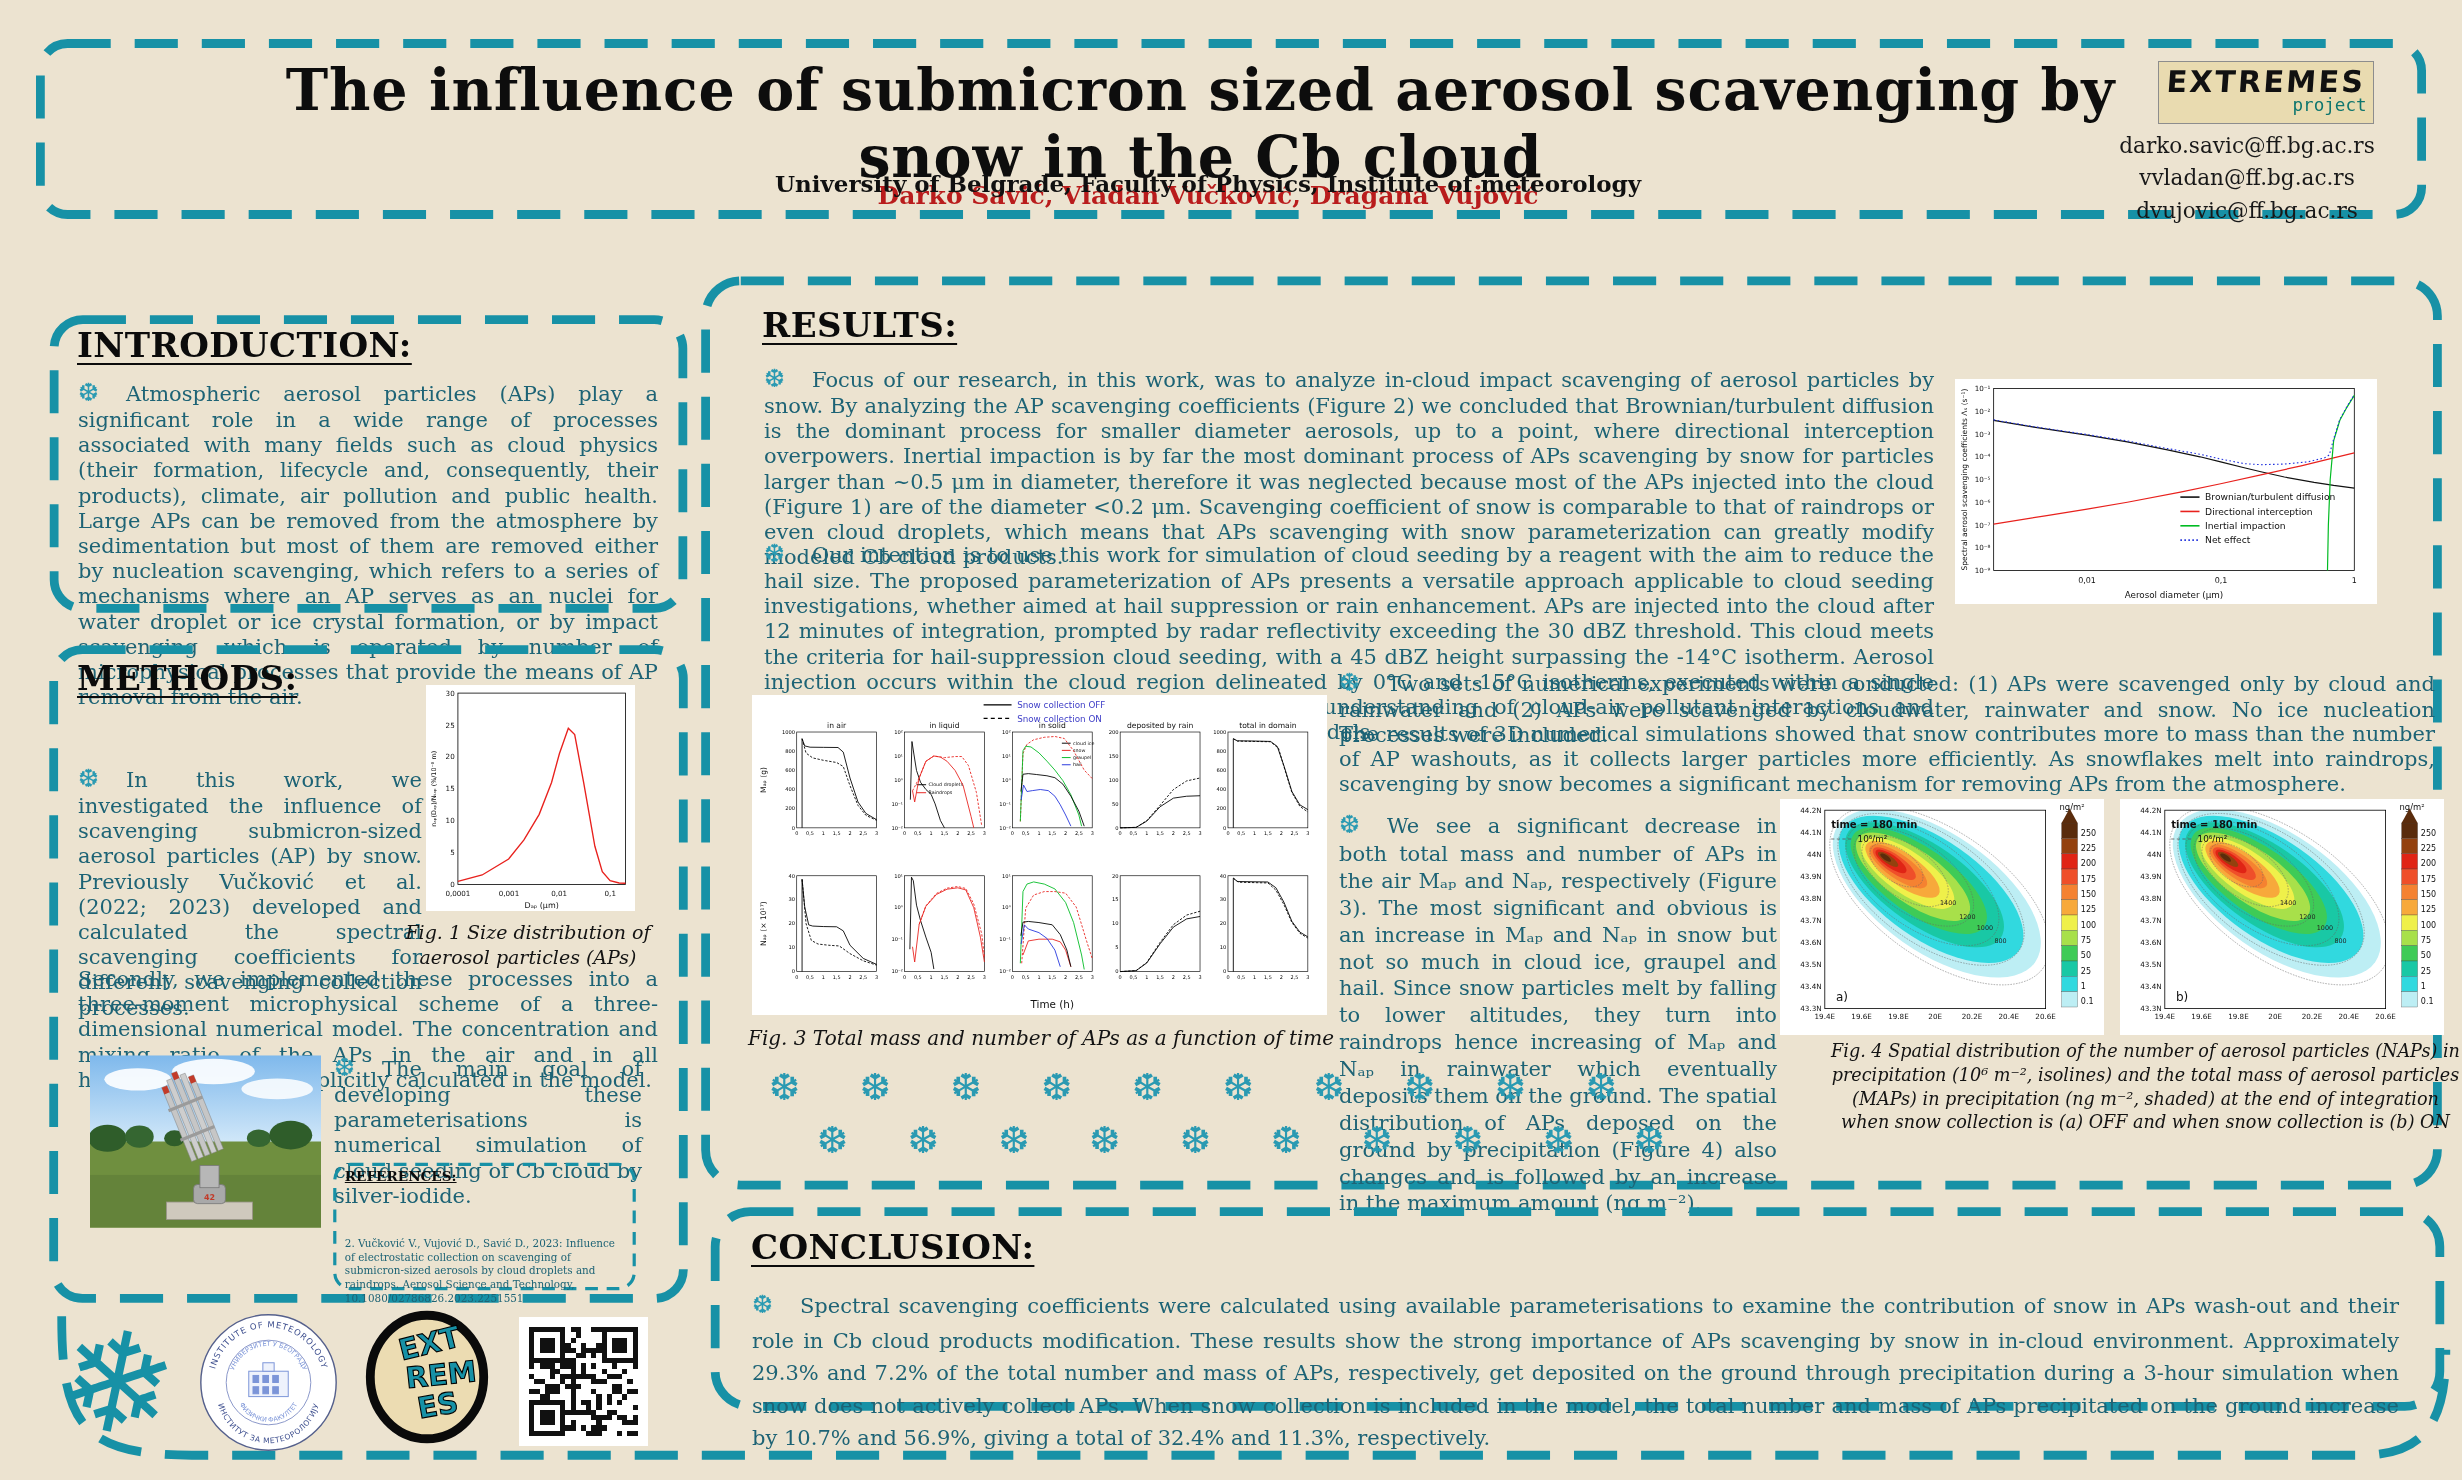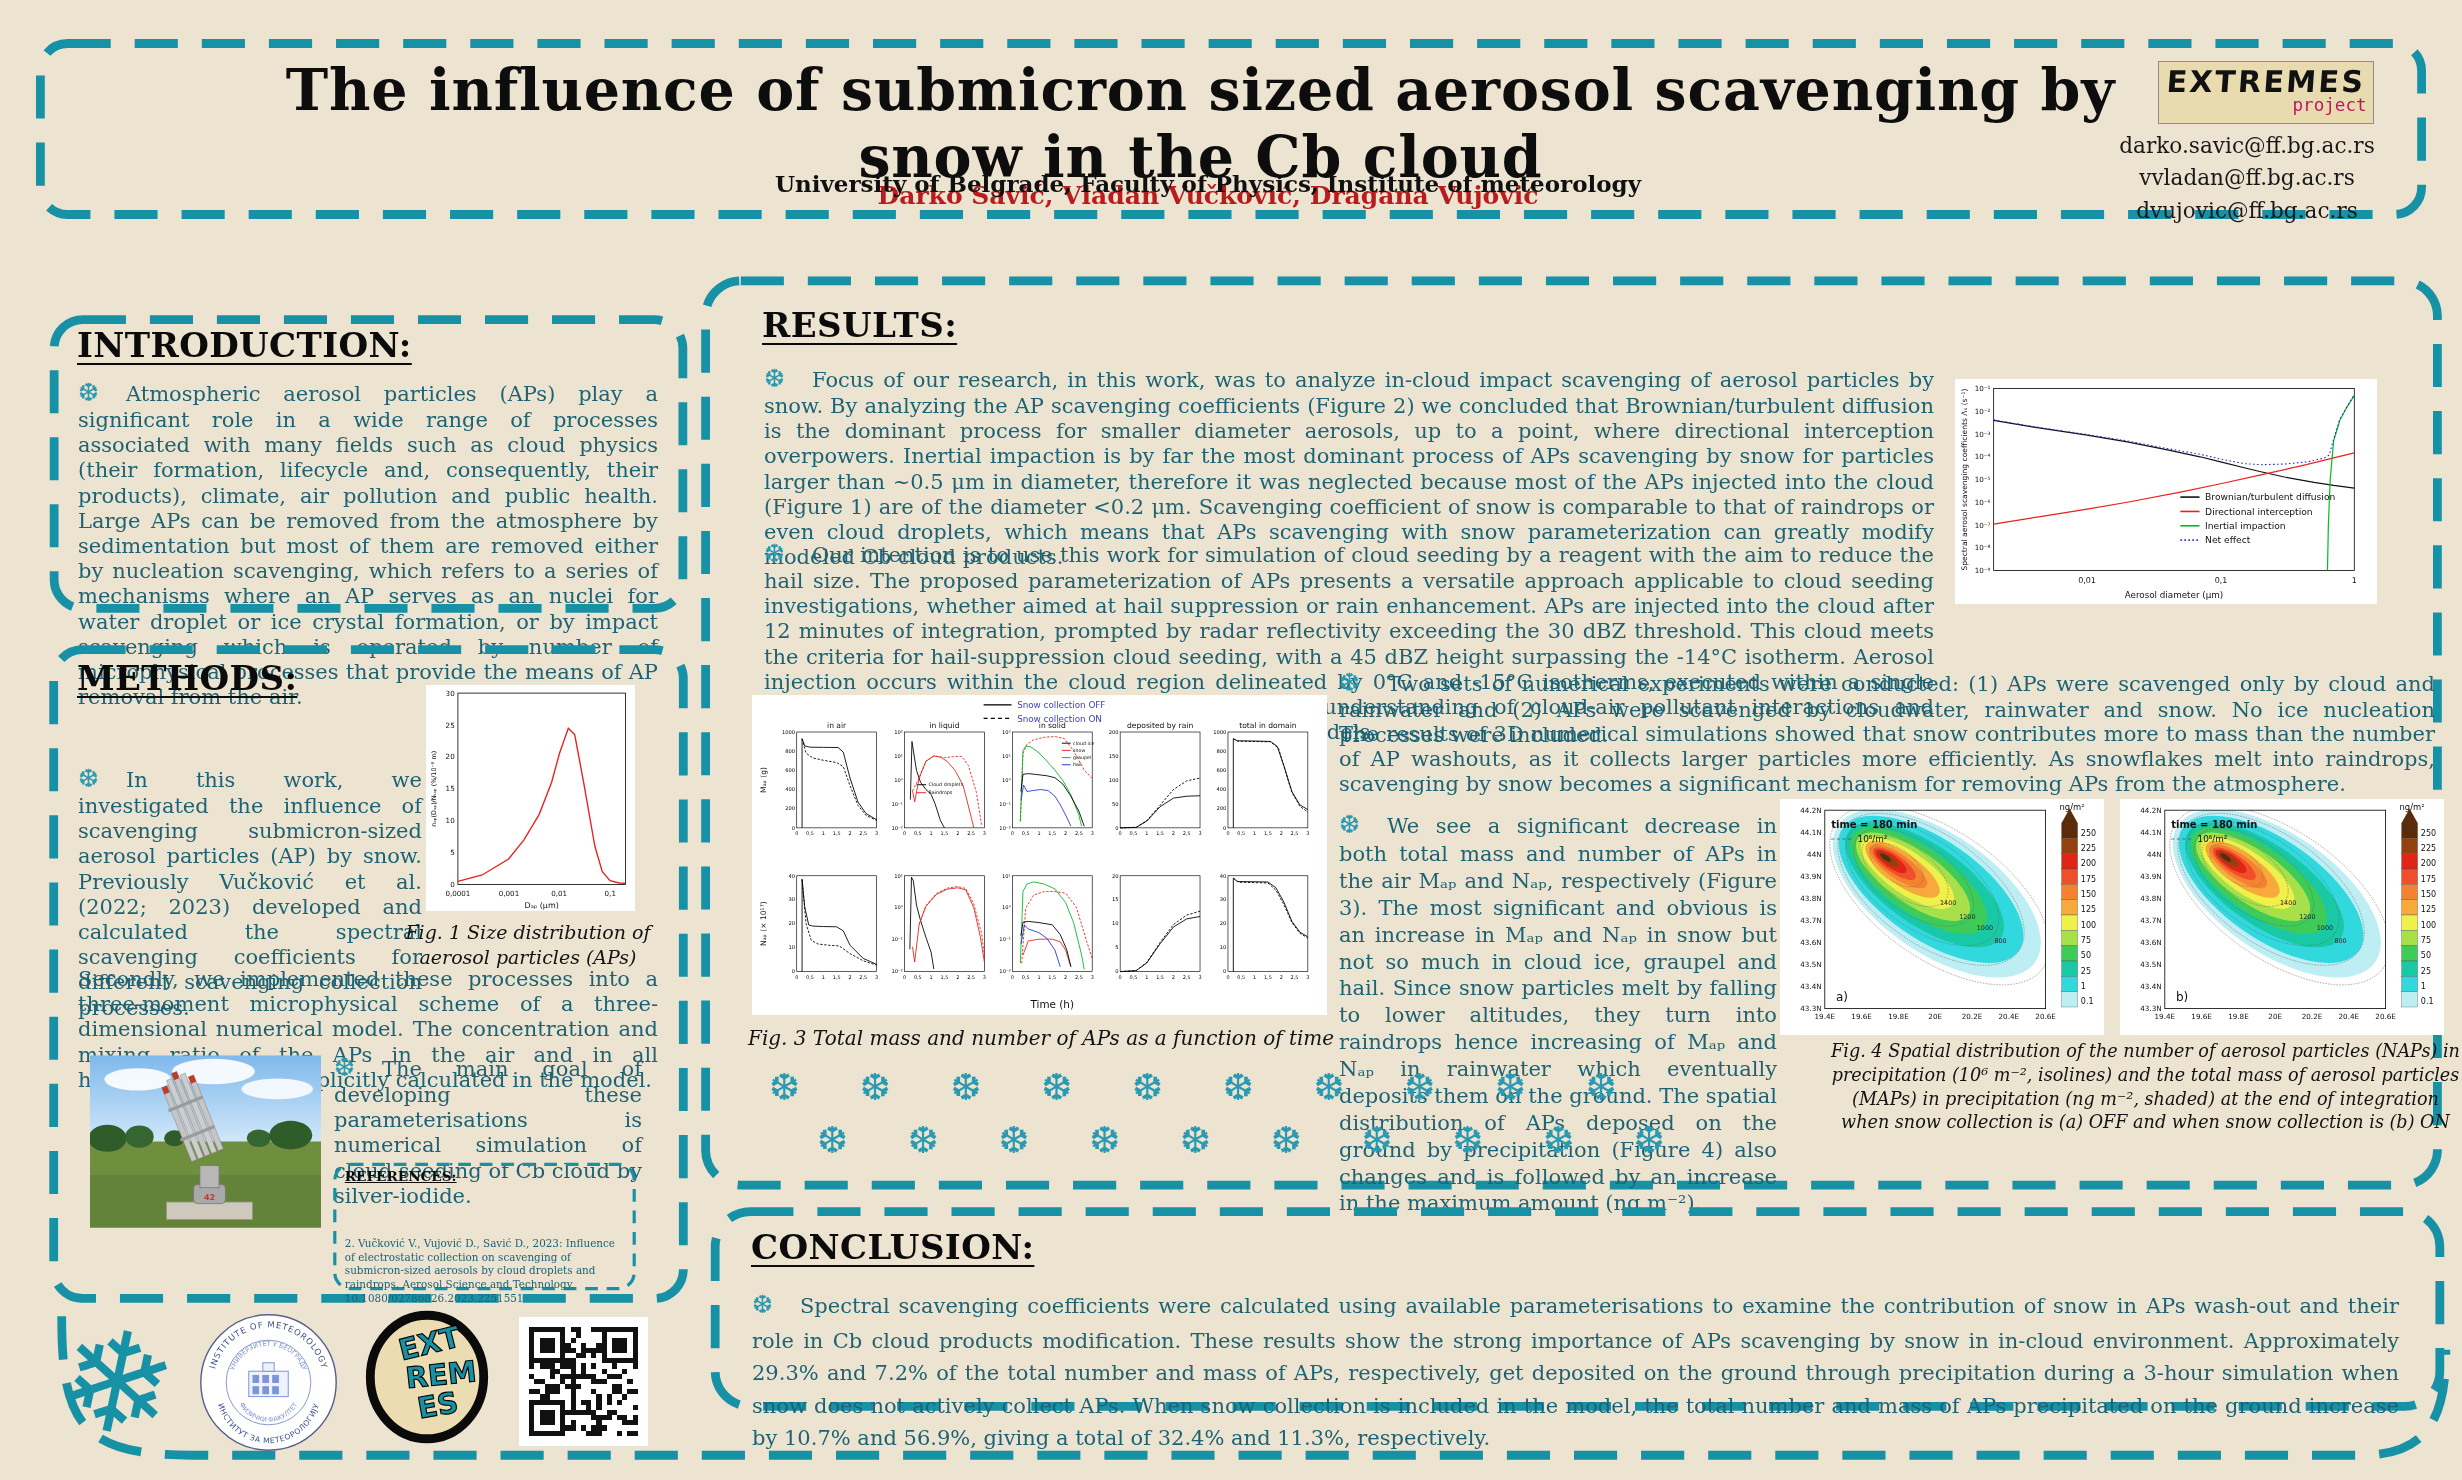--- a/index.html
+++ b/index.html
@@ -16,21 +16,21 @@
   .title{font-size:57px;font-weight:600;color:#0d0d0d;text-align:center;letter-spacing:0.8px;}
   .authors{font-size:25px;font-weight:700;text-align:center;color:#b91c1c;margin-top:43px;}
   .affil{font-size:23px;font-weight:700;text-align:center;color:#101010;}
   .whitebox{background:#ffffff;}
   .flakerow{color:#2a9ab2;font-size:37px;letter-spacing:24px;font-family:"DejaVu Sans","Liberation Sans",sans-serif;white-space:nowrap;}
   svg text{font-family:"DejaVu Sans","Liberation Sans",sans-serif;}
   .emaillines{font-size:21.6px;color:#181818;text-align:center;line-height:1.5;}
   .logobox{background:#e9dbb0;border:1.6px solid #8d8d8d;}
   .logotext{font-family:"DejaVu Sans","Liberation Sans",sans-serif;font-weight:800;font-size:30px;color:#111;
             letter-spacing:2.4px;text-align:center;line-height:1.0;transform:skewX(-4deg);}
-  .logosub{font-family:"DejaVu Sans Mono","Liberation Mono",monospace;font-size:17.6px;color:#be185d;text-align:right;}
+  .logosub{font-family:"DejaVu Sans Mono","Liberation Mono",monospace;font-size:17.6px;color:#0f766e;text-align:right;}
   .refbody{color:#1d6375;font-size:10.4px;line-height:1.32;text-align:left;}
   .refh{font-weight:700;font-size:13.6px;color:#0b0b0b;text-decoration:underline;}
 </style>
 </head>
 <body>
 
 <div id="poster">
 
   <div class="abs" style="left:34px;top:37px;width:2394px;height:184px;">
     <svg class="dashsvg" viewBox="0 0 2996 230">

